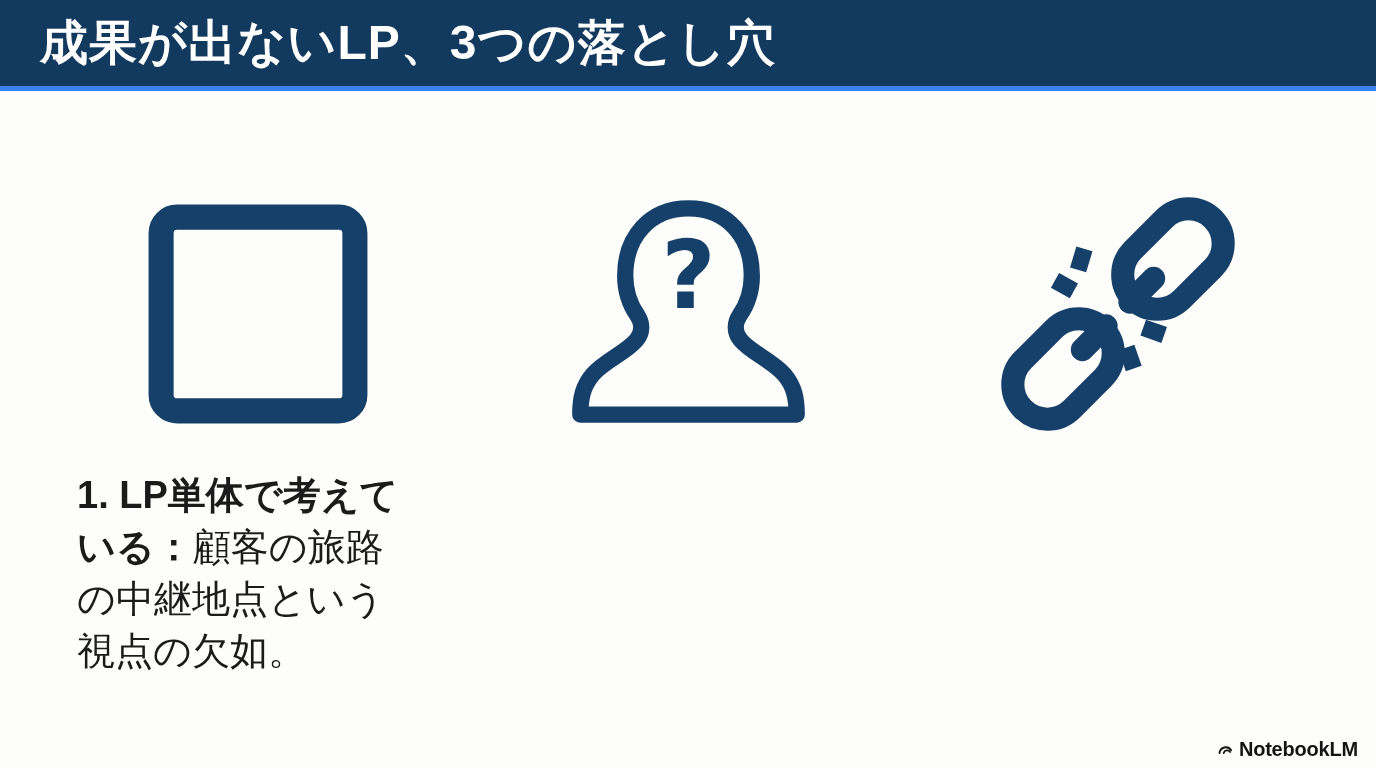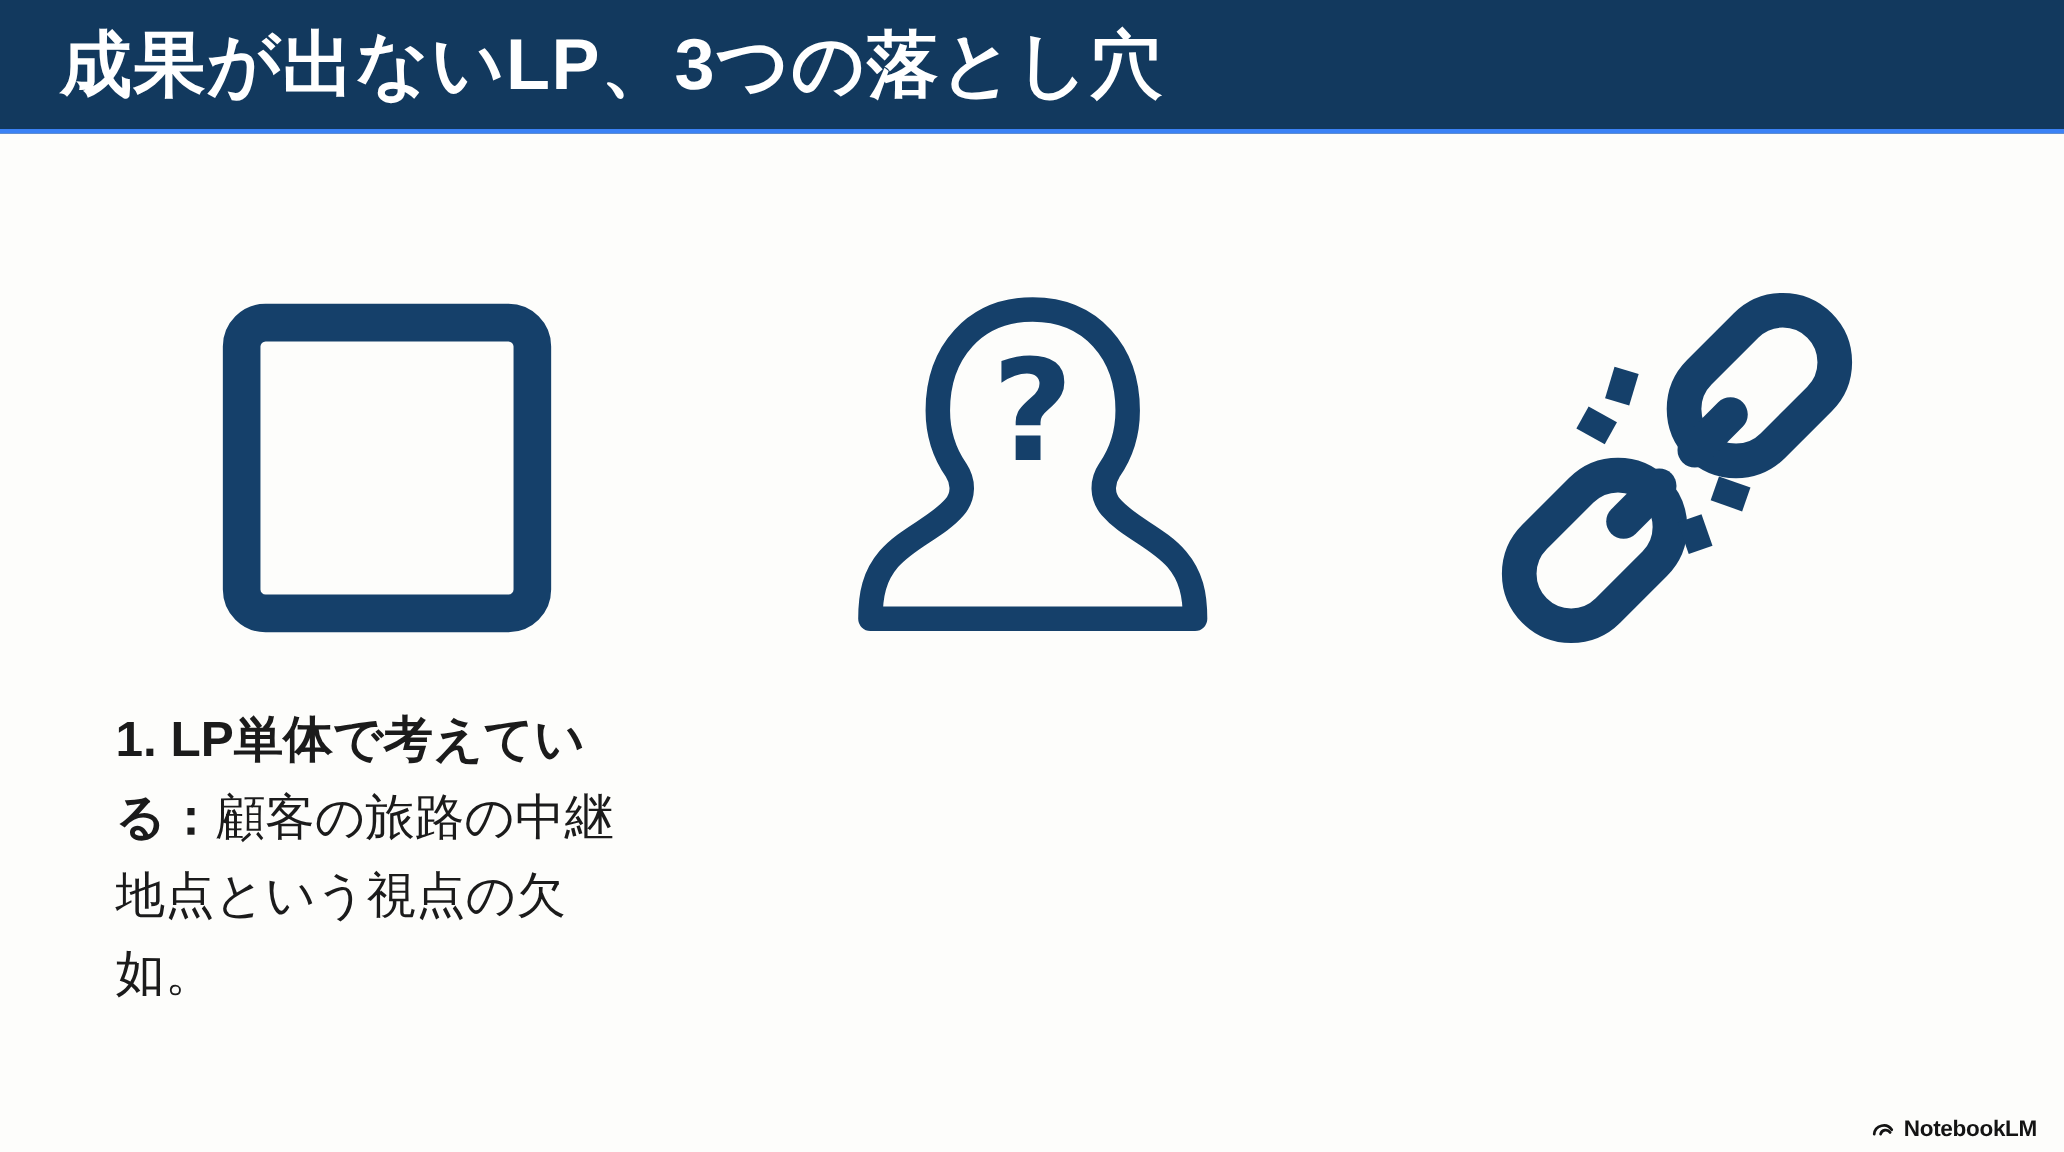--- a/index.html
+++ b/index.html
@@ -10,21 +10,21 @@
     overflow:hidden;
   }
   .slide {
     position:relative;
     width:1376px; height:768px;
     background:#fdfdfb;
   }
   .header {
     height:86px;
     background:#12395e;
-    border-bottom:3px solid #3b82f6;
+    border-bottom:5px solid #3b82f6;
     display:flex;
     align-items:center;
     padding:0 40px;
     box-sizing:content-box;
   }
   .header h1 {
     margin:0;
     color:#ffffff;
     font-size:48px;
     font-weight:bold;
@@ -43,35 +43,35 @@
   }
   .icon-box {
     height:250px;
     display:flex;
     align-items:center;
     justify-content:center;
   }
   .desc {
     width:340px;
     margin:30px 0 0 34px;
-    font-size:33px;
+    font-size:38px;
     line-height:52px;
     color:#1b1b1b;
     word-break:normal;
   }
   .desc strong { font-weight:700; }
   .desc span { font-weight:400; }
   .watermark {
     position:absolute;
     right:18px;
     bottom:7px;
     display:flex;
     align-items:center;
     gap:5px;
-    font-size:15px;
+    font-size:20px;
     font-weight:700;
     color:#141414;
     letter-spacing:-0.2px;
   }
   svg { display:block; }
 </style>
 </head>
 <body>
 
 <div class="slide">

